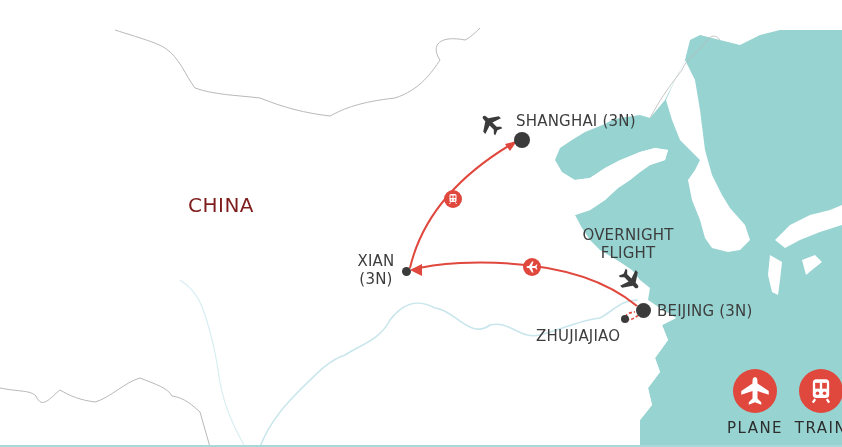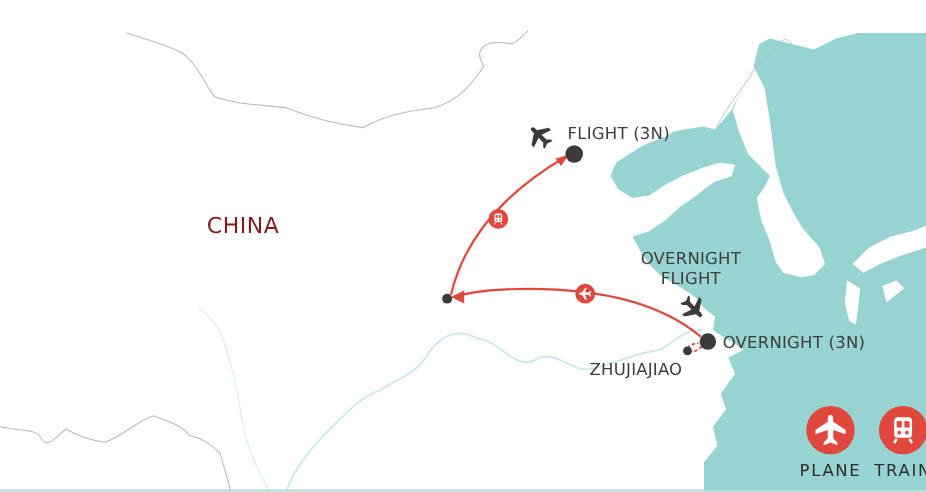--- a/index.html
+++ b/index.html
@@ -51,26 +51,30 @@
       <path d="M0 -11 C2 -11 2 -9 2 -6 L11 0 L11 3 L2 0 L2 6 L5 9 L5 11 L0 9 L-5 11 L-5 9 L-2 6 L-2 0 L-11 3 L-11 0 L-2 -6 C-2 -9 -2 -11 0 -11 Z" fill="#3b3b3b"></path>
     </g>
     <g transform="translate(630 280) rotate(135)">
       <path d="M0 -11 C2 -11 2 -9 2 -6 L11 0 L11 3 L2 0 L2 6 L5 9 L5 11 L0 9 L-5 11 L-5 9 L-2 6 L-2 0 L-11 3 L-11 0 L-2 -6 C-2 -9 -2 -11 0 -11 Z" fill="#3b3b3b"></path>
     </g>
   </svg>
 
   <div class="country" style="left:188px; top:193px;">CHINA</div>
 
   <div class="city-dot" style="left:514px; top:132px; width:16px; height:16px;"></div>
-  <div class="label" style="left:516px; top:112px;">FLIGHT (3N)</div>
+  <div class="label" style="left:516px; top:112px;">SHANGHAI (3N)</div>
 
   <div class="city-dot" style="left:402px; top:267px; width:9px; height:9px;"></div>
+  <div class="label center" style="left:352px; top:252px; width:48px;">
+    <div>XIAN</div>
+    <div>(3N)</div>
+  </div>
 
   <div class="city-dot" style="left:636px; top:303px; width:15px; height:15px;"></div>
-  <div class="label" style="left:657px; top:302px;">OVERNIGHT (3N)</div>
+  <div class="label" style="left:657px; top:302px;">BEIJING (3N)</div>
 
   <div class="city-dot" style="left:621px; top:315px; width:8px; height:8px;"></div>
   <div class="label" style="left:536px; top:327px;">ZHUJIAJIAO</div>
 
   <div class="label center" style="left:580px; top:226px; width:96px;">
     <div>OVERNIGHT</div>
     <div>FLIGHT</div>
   </div>
 
   <div class="mode-badge" style="left:444px; top:190px;">

